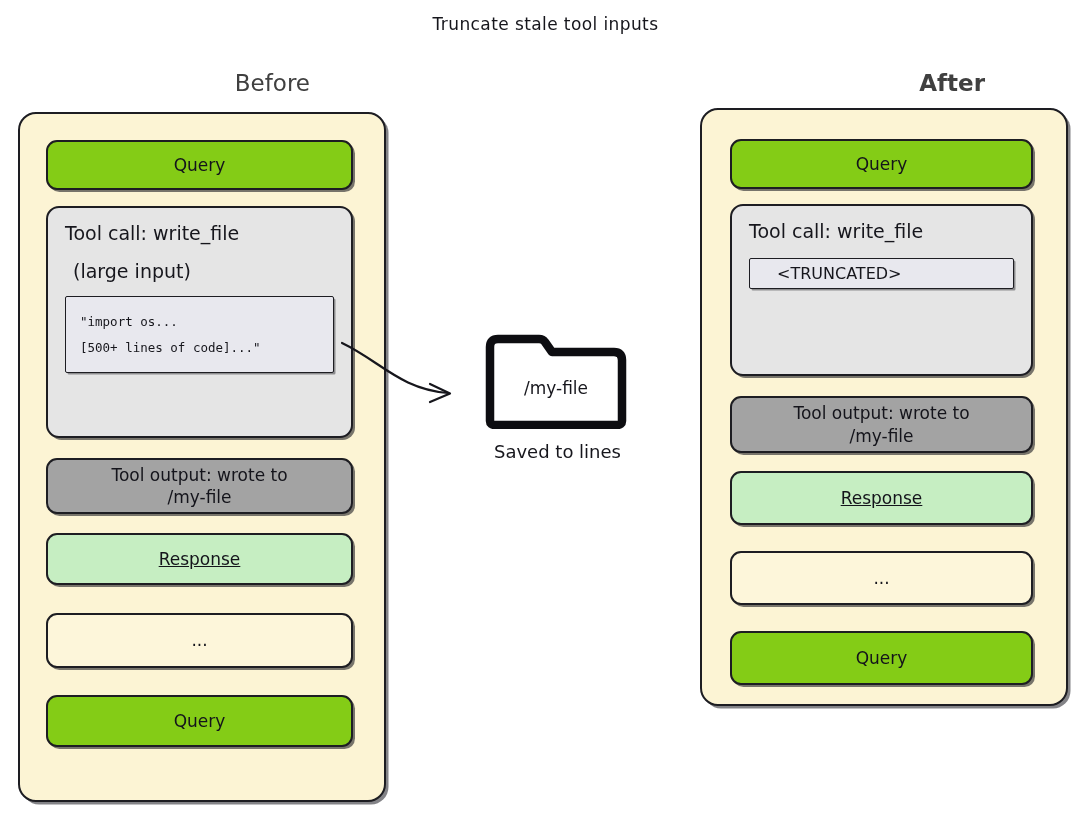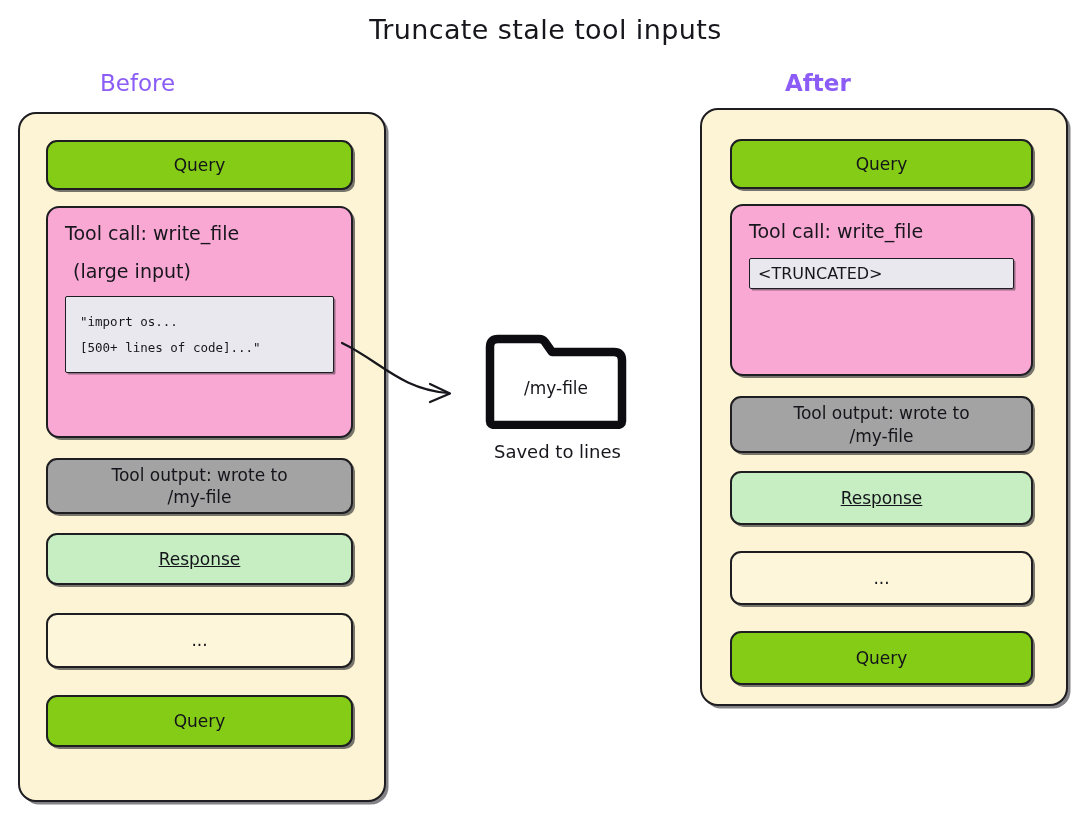--- a/index.html
+++ b/index.html
@@ -13,29 +13,29 @@
     font-family: "DejaVu Sans", sans-serif;
     color: #14141b;
   }
   .canvas { position: absolute; inset: 0; }
 
   
   .title {
     position: absolute;
     left: 0; right: 0; top: 14px;
     text-align: center;
-    font-size: 27px;
+    font-size: 17px;
     letter-spacing: 0.4px;
     color: #16161c;
   }
   .col-heading {
     position: absolute;
     font-size: 23px;
-    text-align: left;
-    color: #8b5cf6;
+    text-align: right;
+    color: #404040;
   }
   #heading-before { left: 100px; top: 70px; width: 210px; }
   #heading-after  { left: 785px; top: 70px; width: 200px; font-weight: bold; }
 
   
   .panel {
     position: absolute;
     background: #fcf4d4;
     border: 2.2px solid #1d1d22;
     border-radius: 18px;
@@ -62,21 +62,21 @@
   }
   .block.blue   { background: #84cc16; }
   .block.green  { background: #c6eec2; text-decoration: underline; }
   .block.yellow { background: #a3a3a3; }
   .block.plain  { background: #fdf6da; }
 
   
   .toolcard {
     position: absolute;
     box-sizing: border-box;
-    background: #f9a8d4;
+    background: #e5e5e5;
     border: 2.2px solid #1d1d22;
     border-radius: 13px;
     box-shadow: 2.5px 2.5px 0 -0.5px rgba(30,30,36,0.6);
     padding: 14px 17px 15px 17px;
     display: flex;
     flex-direction: column;
   }
   .toolcard .line {
     font-size: 19px;
     color: #16161c;
@@ -98,21 +98,21 @@
     line-height: 2.05;
     color: #16161c;
   }
   .codebox .cl { white-space: pre; }
   .truncbox {
     background: #e8e8ee;
     border: 1.8px solid #1d1d22;
     border-radius: 2px;
     box-shadow: 2px 2px 0 -0.5px rgba(30,30,36,0.45);
     box-sizing: border-box;
-    padding: 5px 8px;
+    padding: 5px 27px;
     font-size: 16px;
     color: #16161c;
     white-space: nowrap;
   }
 
   
   #before-query-top   { left: 46px;  top: 140px; width: 307px; height: 50px; }
   #before-toolcall    { left: 46px;  top: 206px; width: 307px; height: 232px; }
   #before-tooloutput  { left: 46px;  top: 458px; width: 307px; height: 56px; }
   #before-response    { left: 46px;  top: 533px; width: 307px; height: 52px; }

